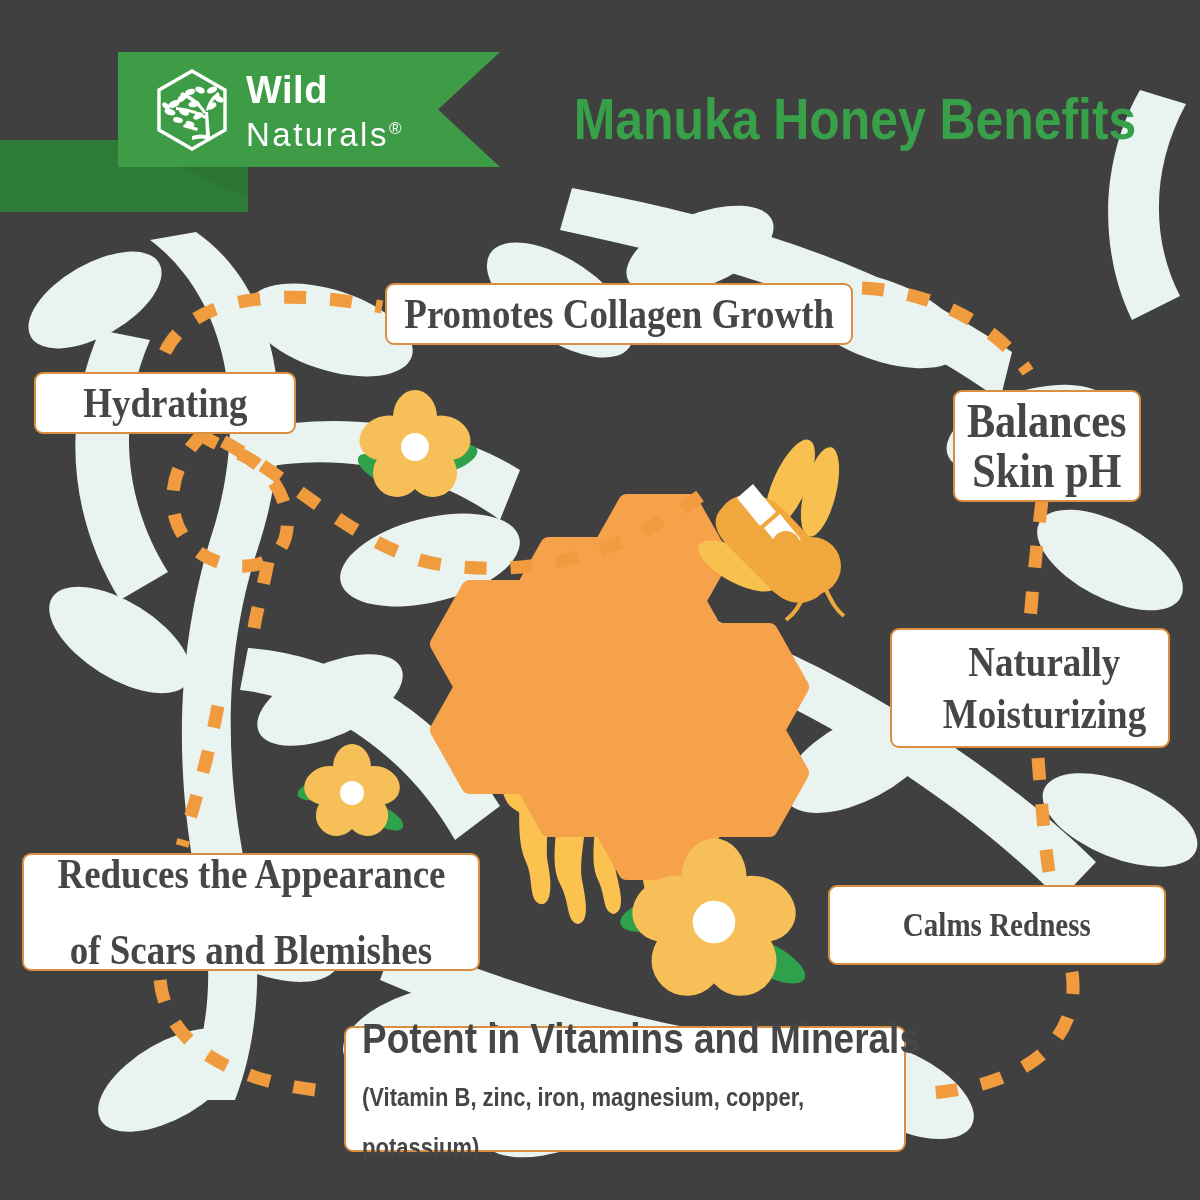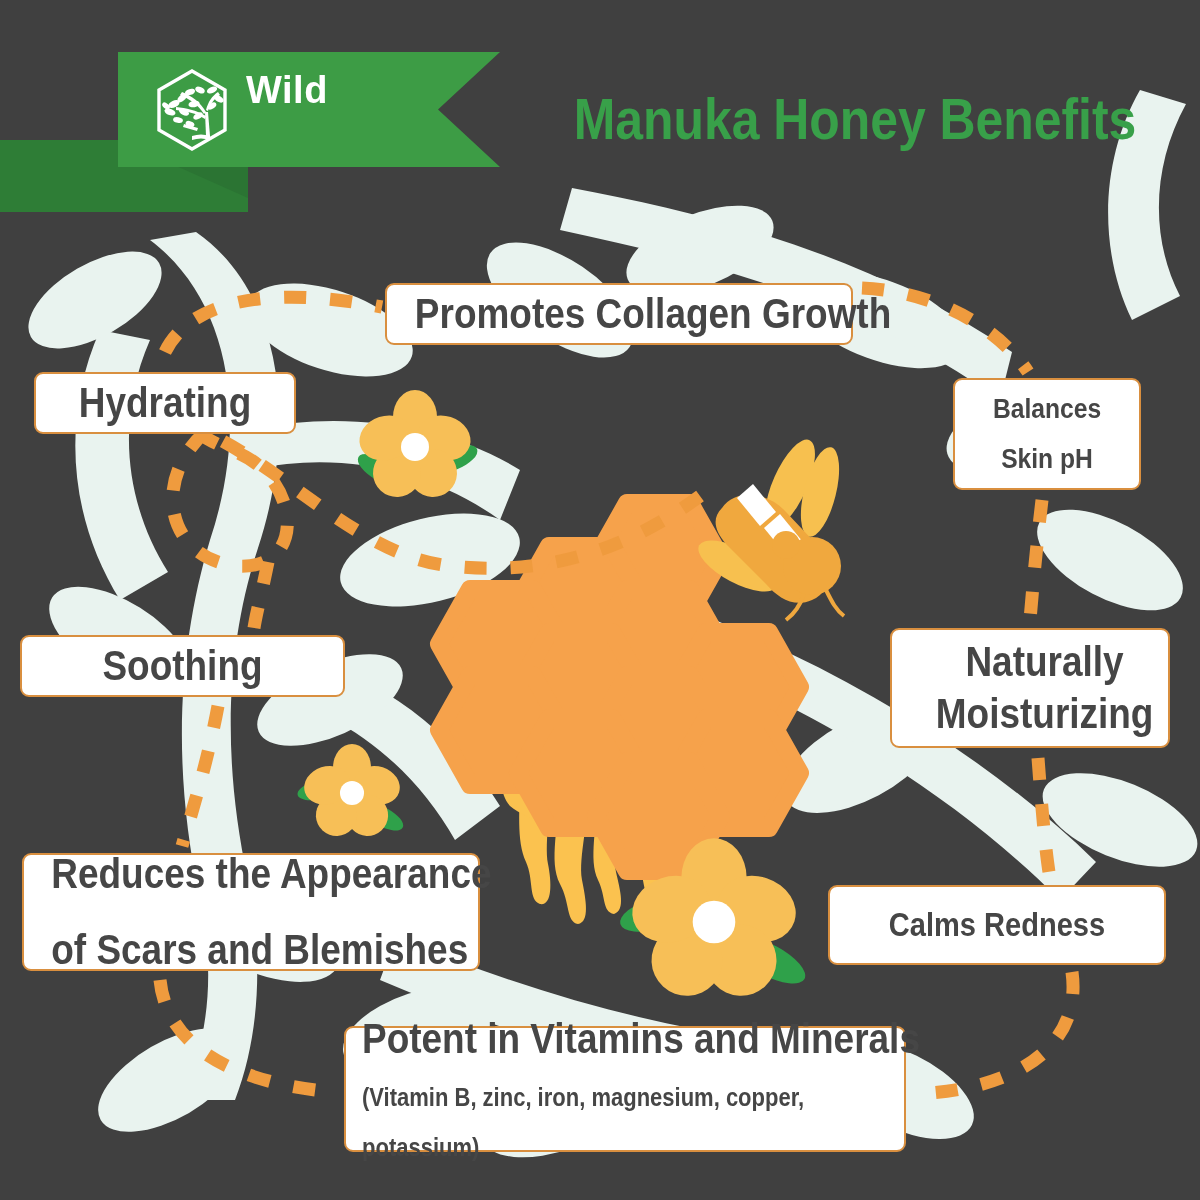--- a/index.html
+++ b/index.html
@@ -34,30 +34,30 @@
   #connectors{position:absolute;inset:0;z-index:4;}
 
   
   .benefit{position:absolute;z-index:6;box-sizing:border-box;
       background:#ffffff;border:2px solid #d98f3f;border-radius:9px;
       display:flex;flex-direction:column;justify-content:center;
       color:#464646;
       font-family:"Liberation Sans Narrow","Liberation Sans",sans-serif;
       font-weight:700;}
   .benefit .ln{display:block;white-space:nowrap;transform:scaleX(.88);}
-  .benefit.center{text-align:center;}
+  .benefit.center{align-items:center;text-align:center;font-family:Liberation Serif, serif;}
   .benefit.center .ln{transform-origin:center center;}
   .benefit.left{align-items:flex-start;text-align:left;padding-left:16px;}
   .benefit.left .ln{transform-origin:left center;}
   .sub{font-size:25px;line-height:27px;}
 
   
   #b-hydrating{left:34px;top:372px;width:262px;height:62px;font-size:42px;line-height:44px;}
   #b-collagen{left:385px;top:283px;width:468px;height:62px;font-size:42px;line-height:44px;}
-  #b-ph{left:953px;top:378px;width:188px;height:112px;font-size:28px;line-height:50px;}
+  #b-ph{left:953px;top:390px;width:188px;height:112px;font-size:48px;line-height:50px;}
   #b-soothing{left:20px;top:635px;width:325px;height:62px;font-size:42px;line-height:44px;}
   #b-moist{left:890px;top:628px;width:280px;height:120px;font-size:42px;line-height:52px;padding-left:29px;}
   #b-scars{left:22px;top:853px;width:458px;height:118px;font-size:42px;line-height:52px;gap:24px;}
   #b-calms{left:828px;top:885px;width:338px;height:80px;font-size:33px;line-height:44px;}
   #b-potent{left:344px;top:1026px;width:562px;height:126px;font-size:42px;line-height:44px;gap:23px;}
 </style>
 </head>
 <body>
 
 <div id="canvas">
@@ -127,20 +127,23 @@
         <ellipse cx="50" cy="50" rx="5.2" ry="3" transform="rotate(-30 50 50)"></ellipse>
         <ellipse cx="30" cy="54" rx="5" ry="2.9" transform="rotate(12 30 54)"></ellipse>
         <ellipse cx="64" cy="40" rx="4.8" ry="2.8" transform="rotate(-34 64 40)"></ellipse>
         <ellipse cx="18" cy="40" rx="4.4" ry="2.6" transform="rotate(40 18 40)"></ellipse>
         <ellipse cx="42" cy="58" rx="4.6" ry="2.7" transform="rotate(20 42 58)"></ellipse>
       </g>
     </svg>
 
     <div id="logo-wordmark">
       <div class="wm-line1">Wild</div>
+      <div class="wm-line2">
+        <span>Naturals</span><span class="wm-reg">®</span>
+      </div>
     </div>
   </div>
 
   <div id="page-title">Manuka Honey Benefits</div>
 
   <svg id="art" viewBox="0 0 1200 1200" width="1200" height="1200">
 
     <g fill="#fbc24f">
       <path d="M520 770 C 520 810, 516 840, 526 862 C 534 880, 528 900, 540 904
                C 552 906, 552 884, 548 864 C 544 842, 552 800, 552 770 Z"></path>
@@ -266,23 +269,20 @@
 
   <div class="benefit center" id="b-collagen">
     <span class="ln">Promotes Collagen Growth</span>
   </div>
 
   <div class="benefit center" id="b-ph">
     <span class="ln">Balances</span>
     <span class="ln">Skin pH</span>
   </div>
 
-  <div class="benefit center" id="b-soothing">
-    <span class="ln">Soothing</span>
-  </div>
 
   <div class="benefit center" id="b-moist">
     <span class="ln">Naturally</span>
     <span class="ln">Moisturizing</span>
   </div>
 
   <div class="benefit center" id="b-scars">
     <span class="ln">Reduces the Appearance</span>
     <span class="ln">of Scars and Blemishes</span>
   </div>

